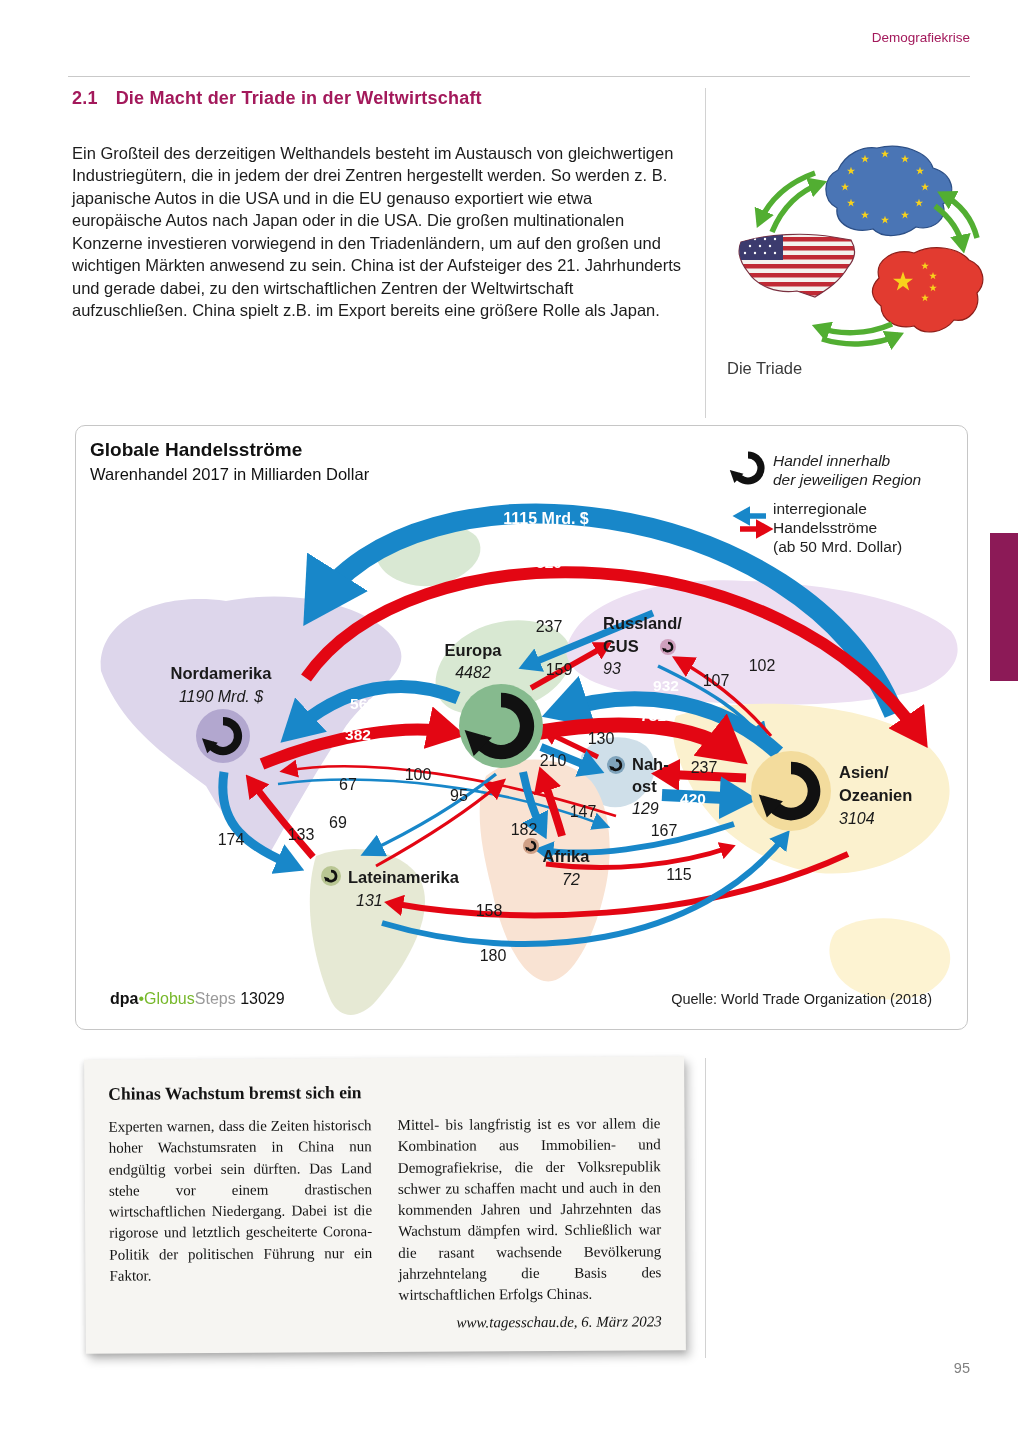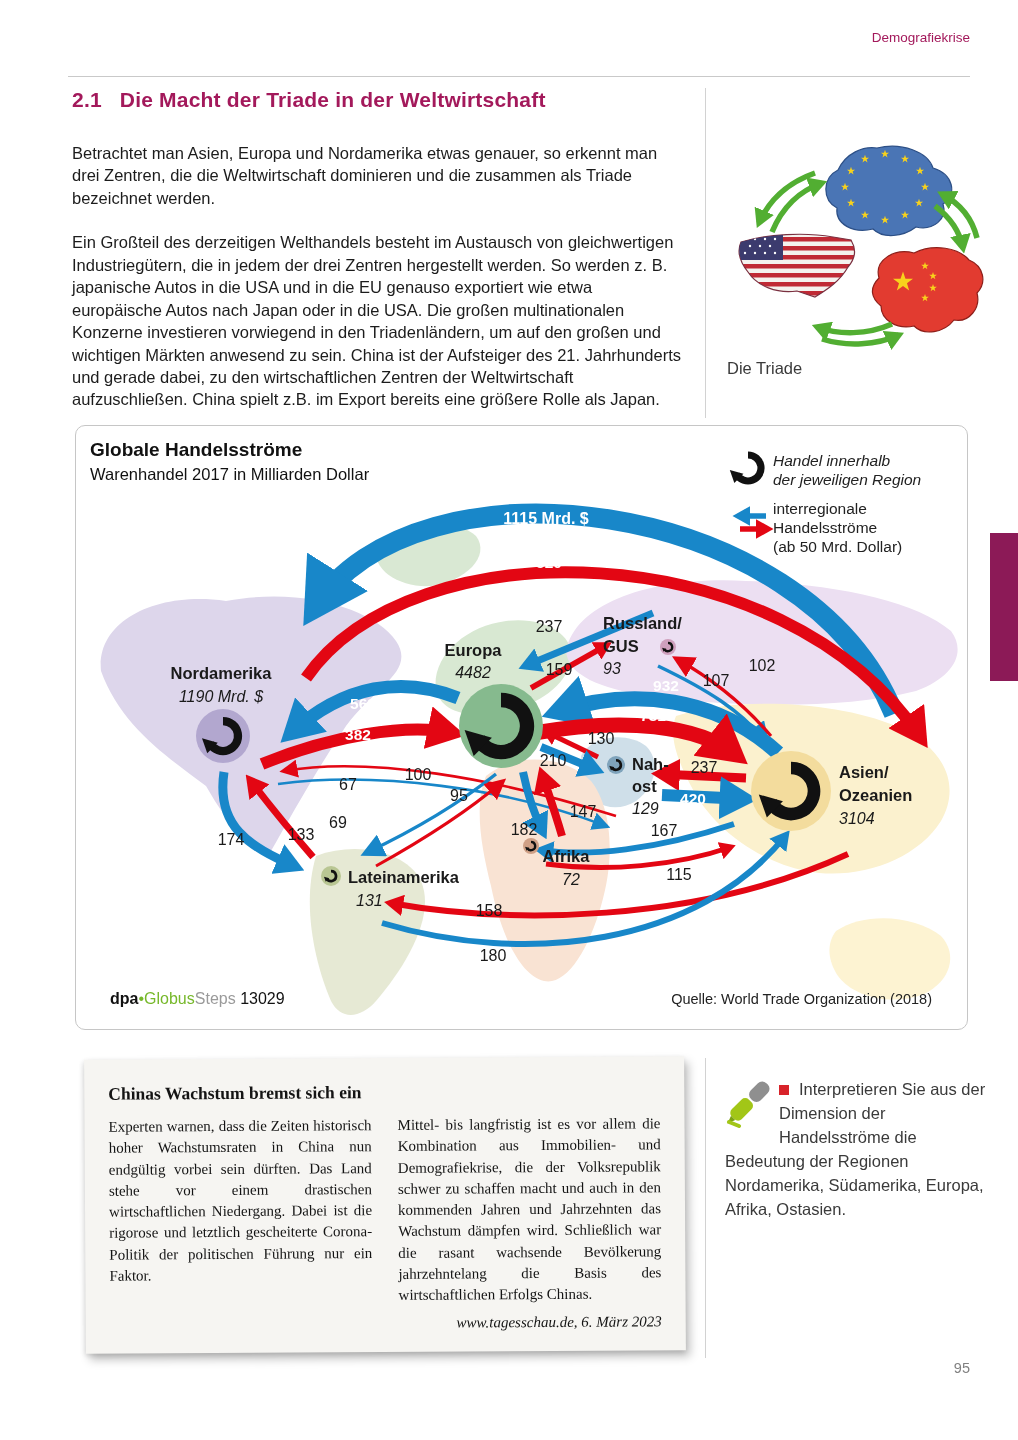--- a/index.html
+++ b/index.html
@@ -1,21 +1,21 @@
 <!DOCTYPE html>
 <html><head>
 <meta charset="utf-8">
 <style>
   html,body{margin:0;padding:0;background:#ffffff;}
   #page{position:relative;width:1018px;height:1440px;background:#ffffff;overflow:hidden;
         font-family:"Liberation Sans",sans-serif;color:#1c1c1c;}
   .runhead{position:absolute;top:30px;right:48px;font-size:13.5px;color:#a3195b;font-weight:500;}
   .hairline{position:absolute;left:68px;top:76px;width:902px;height:1px;background:#c9c9c9;}
   .vdivider{position:absolute;width:1px;background:#d2d2d2;}
-  .heading{position:absolute;left:72px;top:88px;font-size:21px;font-weight:bold;color:#a3195b;letter-spacing:.2px;}
+  .heading{position:absolute;left:72px;top:88px;font-size:18px;font-weight:bold;color:#a3195b;letter-spacing:.2px;}
   .heading .num{margin-right:18px;}
   .intro{position:absolute;left:72px;top:142px;width:614px;font-size:16.5px;line-height:1.36;color:#1c1c1c;}
   .intro p{margin:0 0 22px 0;}
   .triade-wrap{position:absolute;left:727px;top:138px;width:264px;}
   .triade-caption{margin-top:5px;font-size:16.5px;color:#3a3a3a;}
   .chartbox{position:absolute;left:75px;top:425px;width:893px;height:605px;border:1.5px solid #c6c6c6;
             border-radius:10px;background:#fff;box-sizing:border-box;overflow:hidden;}
   .chartbox svg{display:block;}
   .sidetab{position:absolute;right:0;top:533px;width:28px;height:148px;background:#8c1a57;}
   .clipping{position:absolute;left:85px;top:1058px;width:600px;min-height:272px;background:#f6f5f2;
@@ -50,21 +50,20 @@
   <div class="runhead">Demografiekrise</div>
   <div class="hairline"></div>
   <div class="vdivider" style="left:705px;top:88px;height:330px;"></div>
   <div class="vdivider" style="left:705px;top:1058px;height:300px;"></div>
 
   <div class="heading">
     <span class="num">2.1</span><span>Die Macht der Triade in der Weltwirtschaft</span>
   </div>
 
   <div class="intro">
-    <p>Betrachtet man Asien, Europa und Nordamerika etwas genauer, so erkennt man drei Zentren, die die Weltwirtschaft dominieren und die zusammen als Triade bezeichnet werden.</p>
     <p>Ein Großteil des derzeitigen Welthandels besteht im Austausch von gleichwertigen Industriegütern, die in jedem der drei Zentren hergestellt werden. So werden z. B. japanische Autos in die USA und in die EU genauso exportiert wie etwa europäische Autos nach Japan oder in die USA. Die großen multinationalen Konzerne investieren vorwiegend in den Triadenländern, um auf den großen und wichtigen Märkten anwesend zu sein. China ist der Aufsteiger des 21. Jahrhunderts und gerade dabei, zu den wirtschaftlichen Zentren der Weltwirtschaft aufzuschließen. China spielt z.B. im Export bereits eine größere Rolle als Japan.</p>
   </div>
 
   <div class="triade-wrap">
     <svg width="264" height="212" viewBox="0 0 264 212">
       <defs>
         <marker id="aG" markerWidth="3.4" markerHeight="3.8" refX="2.4" refY="1.9" orient="auto" markerUnits="strokeWidth">
           <path d="M0,0 L3.4,1.9 L0,3.8 Z" fill="#52ae32"></path>
         </marker>
         <pattern id="usstripes" width="6" height="9" patternUnits="userSpaceOnUse">
@@ -297,26 +296,15 @@
     <h3>Chinas Wachstum bremst sich ein</h3>
     <div class="clip-cols">
       <div class="clip-col">Experten warnen, dass die Zeiten historisch hoher Wachstumsraten in China nun endgültig vorbei sein dürften. Das Land stehe vor einem drastischen wirtschaftlichen Niedergang. Dabei ist die rigorose und letztlich gescheiterte Corona-Politik der politischen Führung nur ein Faktor.</div>
       <div class="clip-col">
         <span>Mittel- bis langfristig ist es vor allem die Kombination aus Immobilien- und Demografiekrise, die der Volksrepublik schwer zu schaffen macht und auch in den kommenden Jahren und Jahrzehnten das Wachstum dämpfen wird. Schließlich war die rasant wachsende Bevölkerung jahrzehntelang die Basis des wirtschaftlichen Erfolgs Chinas.</span>
         <div class="clip-attr">www.tagesschau.de, 6. März 2023</div>
       </div>
     </div>
   </div>
 
-  <div class="task">
-    <svg class="penicon" viewBox="0 0 46 50">
-      <g transform="rotate(45 23 25)">
-        <rect x="16" y="-2" width="14" height="22" rx="6" fill="#8f8f8f"></rect>
-        <rect x="16" y="22" width="14" height="24" rx="5" fill="#a2c617"></rect>
-        <path d="M20 46 L26 46 L23 54 Z" fill="#7da312"></path>
-      </g>
-      <path d="M4 44 L14 48" stroke="#a2c617" stroke-width="4" stroke-linecap="round"></path>
-    </svg>
-    <span class="redsq"></span><span>Interpretieren Sie aus der Dimension der Handelsströme die Bedeutung der Regionen Nordamerika, Südamerika, Europa, Afrika, Ostasien.</span>
-  </div>
 
   <div class="pagenum">95</div>
 </div>
 
 </body></html>

